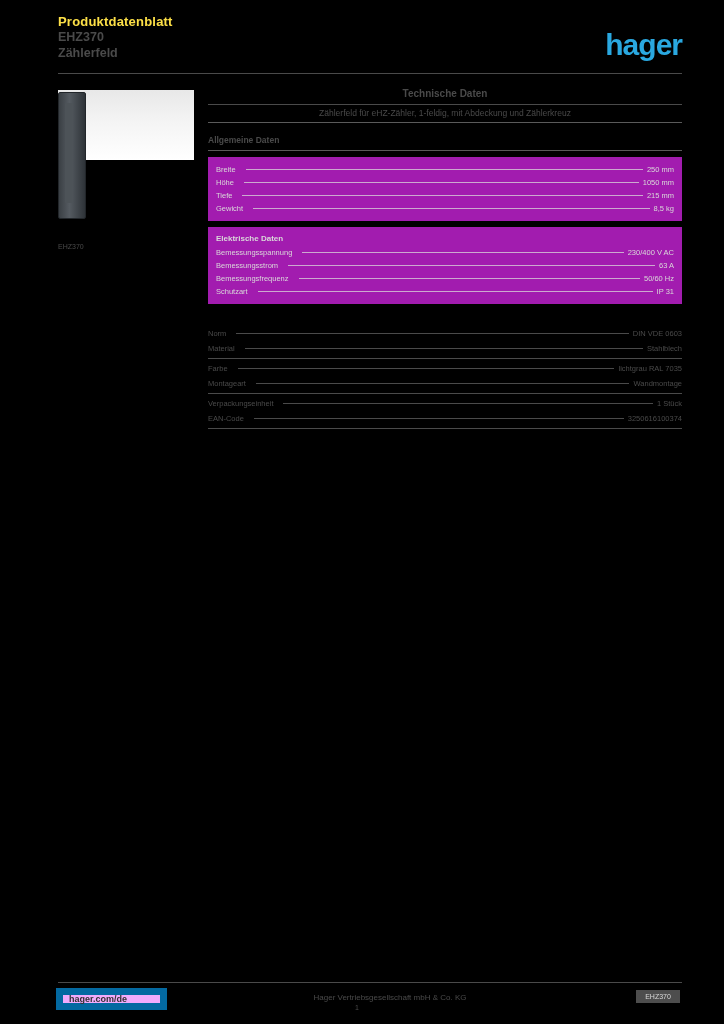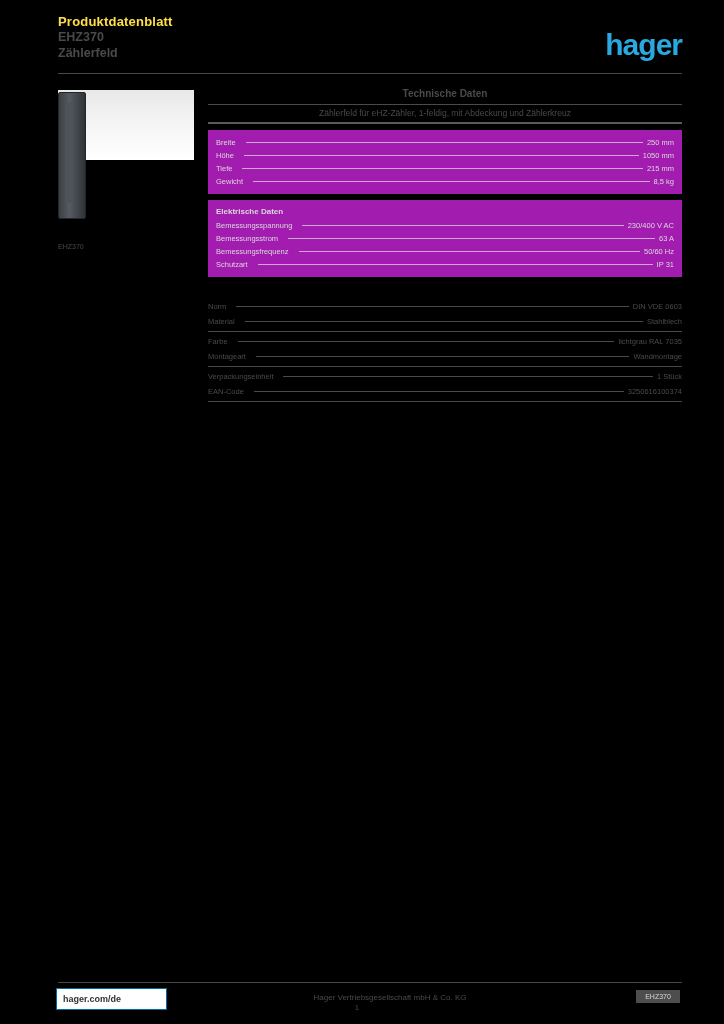--- a/index.html
+++ b/index.html
@@ -251,22 +251,22 @@
     width: 624px;
     height: 1px;
     background: #4a4a4a;
   }
   .footer-logo-box {
     position: absolute;
     left: 56px;
     top: 988px;
     width: 111px;
     height: 22px;
-    background: #ffffff;
-    border: 1px solid #0369a1;
+    background: #f0abfc;
+    border: 7px solid #0369a1;
     display: flex;
     align-items: center;
     padding-left: 6px;
     box-sizing: border-box;
   }
   .footer-logo-text {
     font-size: 9px;
     color: #333333;
     font-weight: bold;
   }
@@ -318,20 +318,21 @@
   <div class="product-caption">EHZ370</div>
 
   <div class="right-col">
 
     <div class="section-title">Technische Daten</div>
     <div class="rule"></div>
 
     <div class="lead-line">Zählerfeld für eHZ-Zähler, 1-feldig, mit Abdeckung und Zählerkreuz</div>
     <div class="rule-thin"></div>
 
+    <div class="subhead">Allgemeine Daten</div>
     <div class="rule-thin"></div>
 
     <div class="data-block">
       <div class="row">
         <span class="label">Breite</span>
         <span class="dots"></span>
         <span class="value">250 mm</span>
       </div>
       <div class="row">
         <span class="label">Höhe</span>

